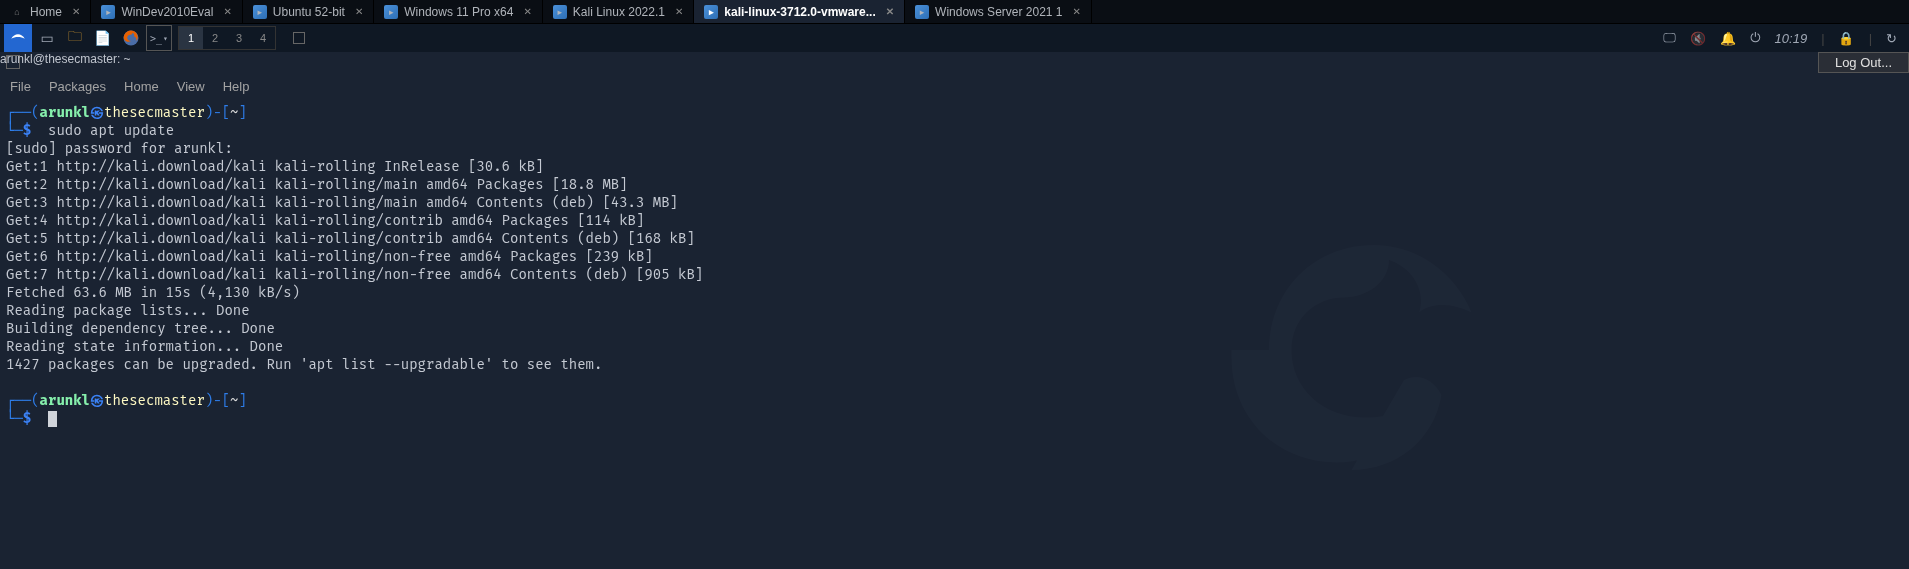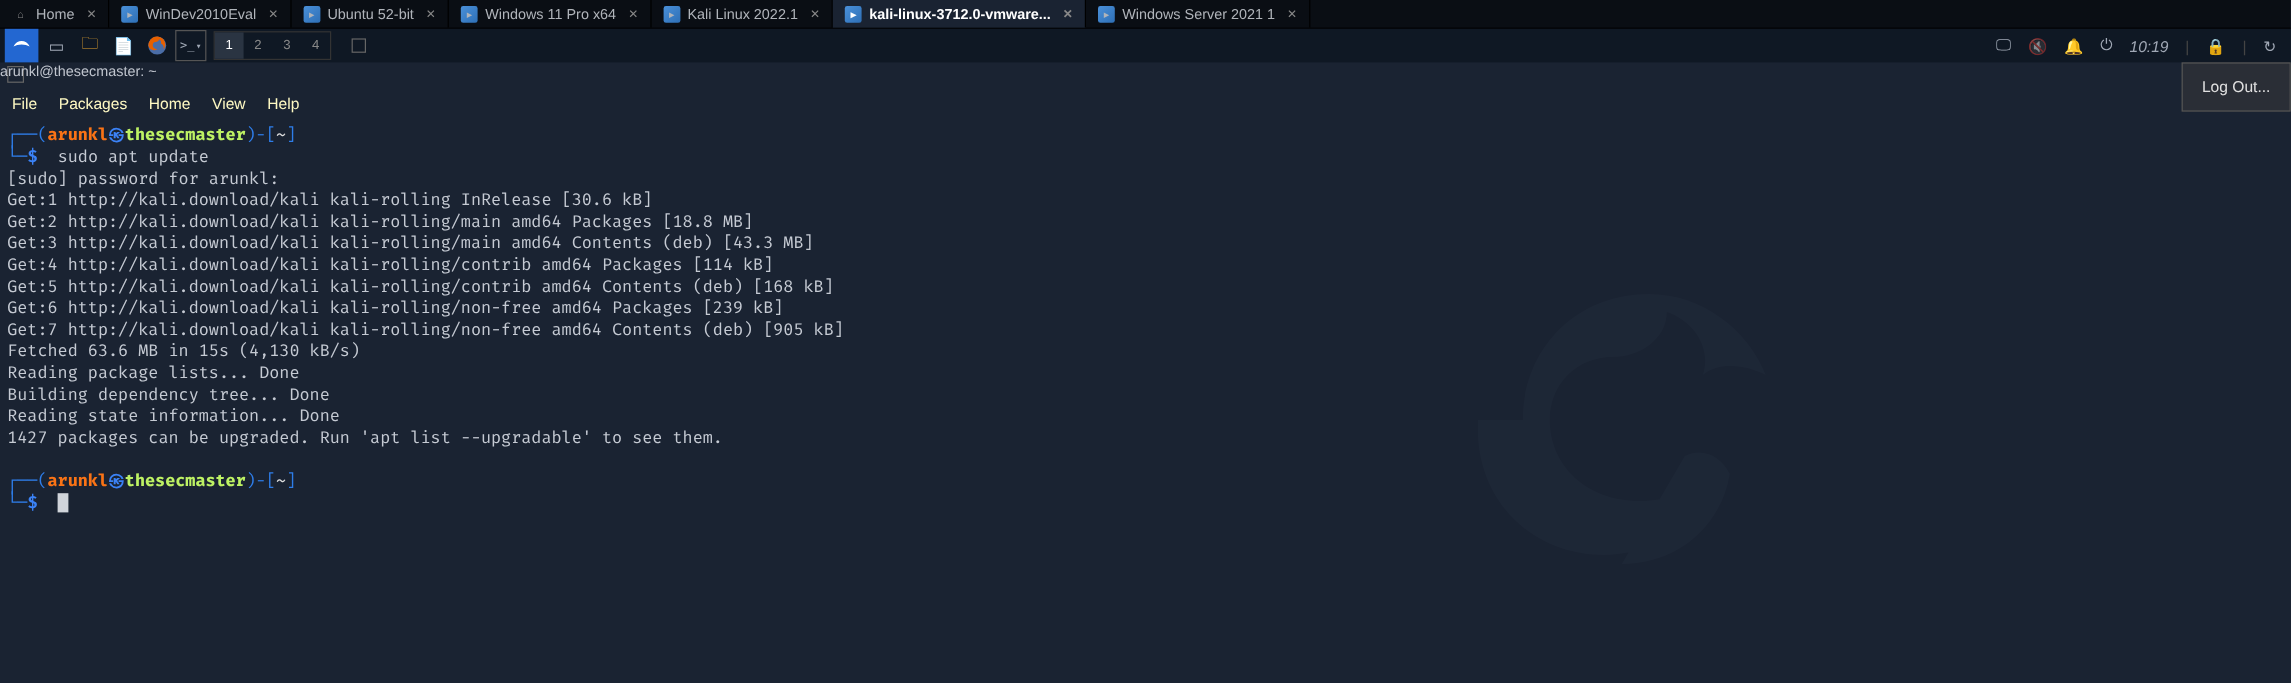--- a/index.html
+++ b/index.html
@@ -21,36 +21,36 @@
 .kali-icon { width:26px; height:26px; display:flex; align-items:center; justify-content:center; cursor:pointer; color:#a0a8b5; font-size:14px; }
 .kali-icon.files { color:#e0a030; }
 .kali-icon.fox { color:#e66000; }
 .kali-icon.term { border:1px solid #555; font-family:monospace; font-size:10px; }
 .kali-workspaces { display:flex; border:1px solid #333; margin-left:4px; }
 .kali-ws { width:24px; height:22px; display:flex; align-items:center; justify-content:center; color:#888; cursor:pointer; font-size:11px; }
 .kali-ws.active { background:#2a3442; color:#fff; }
 .kali-right { display:flex; align-items:center; gap:14px; padding-right:8px; }
 .kali-right span { color:#a0a8b5; cursor:pointer; font-size:13px; }
 .kali-clock { color:#d0d4da; font-size:12px;font-style:italic; }
-.logout-box { position:absolute; right:0; top:52px; background:#2a2e36; color:#e0e0e0; padding:12px 16px; border:1px solid #555; font-size:13px; cursor:pointer; z-index:10; }
+.logout-box { position:absolute; right:0; top:52px; background:#2a2e36; color:#e0e0e0; padding:2px 16px; border:1px solid #555; font-size:13px; cursor:pointer; z-index:10; }
 
 
 .win-icon-row { height:20px; display:flex; align-items:center; padding-left:6px; }
 .win-icon-row .wicon { width:14px; height:14px; border:1px solid #666; }
 .win-title { height:20px; text-align:left; color:#c0c5ce; font-size:12px; margin-top:-20px; pointer-events:none; }
 
 
-.term-menu { height:28px; display:flex; align-items:center; gap:18px; padding:0 10px; color:#fef9c3; font-size:13px; }
+.term-menu { height:28px; display:flex; align-items:center; gap:18px; padding:0 10px; color:#a3a3a3; font-size:13px; }
 .term-menu span { cursor:pointer; }
 
 
 .term-body { padding:4px 6px; font-family:"Fira Mono","DejaVu Sans Mono",monospace; font-size:14px; line-height:18px; color:#c5cad3; white-space:pre; }
-.p-user { color:#f97316; font-weight:bold; }
+.p-user { color:#86efac; font-weight:bold; }
 .p-at { color:#3b82f6; font-weight:bold; }
-.p-host { color:#bef264; font-weight:bold; }
+.p-host { color:#fef9c3; font-weight:normal; }
 .p-brk { color:#2e7de9; }
 .p-path { color:#ddd; }
 .p-dollar { color:#3b82f6; font-weight:bold; }
 .cursor { display:inline-block; width:9px; height:16px; background:#d0d4da; vertical-align:middle; }
 
 
 .dragon { position:absolute; right:380px; top:200px; width:340px; height:300px; opacity:0.08; pointer-events:none; }
 .dragon svg { width:100%; height:100%; }
 </style>
 </head>

